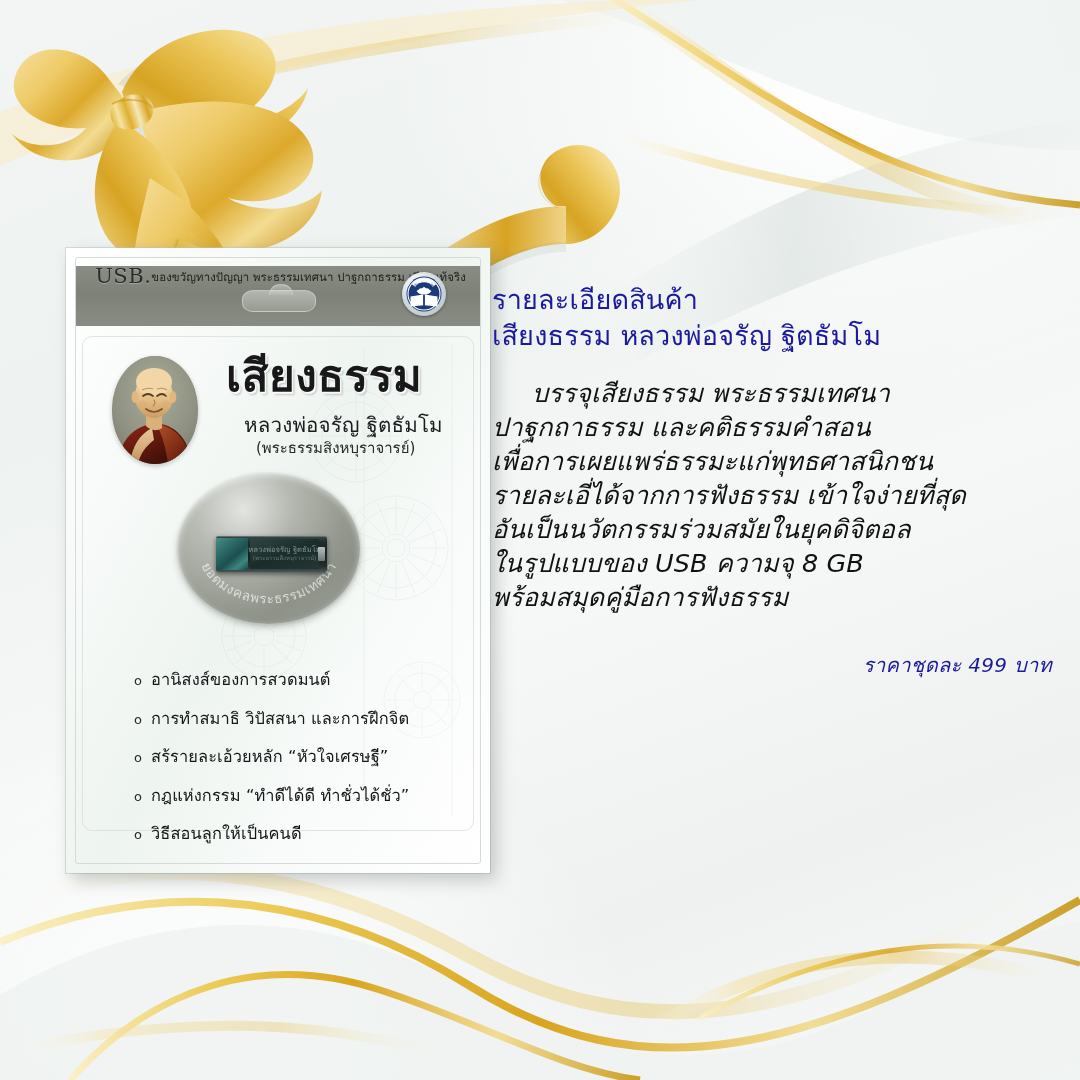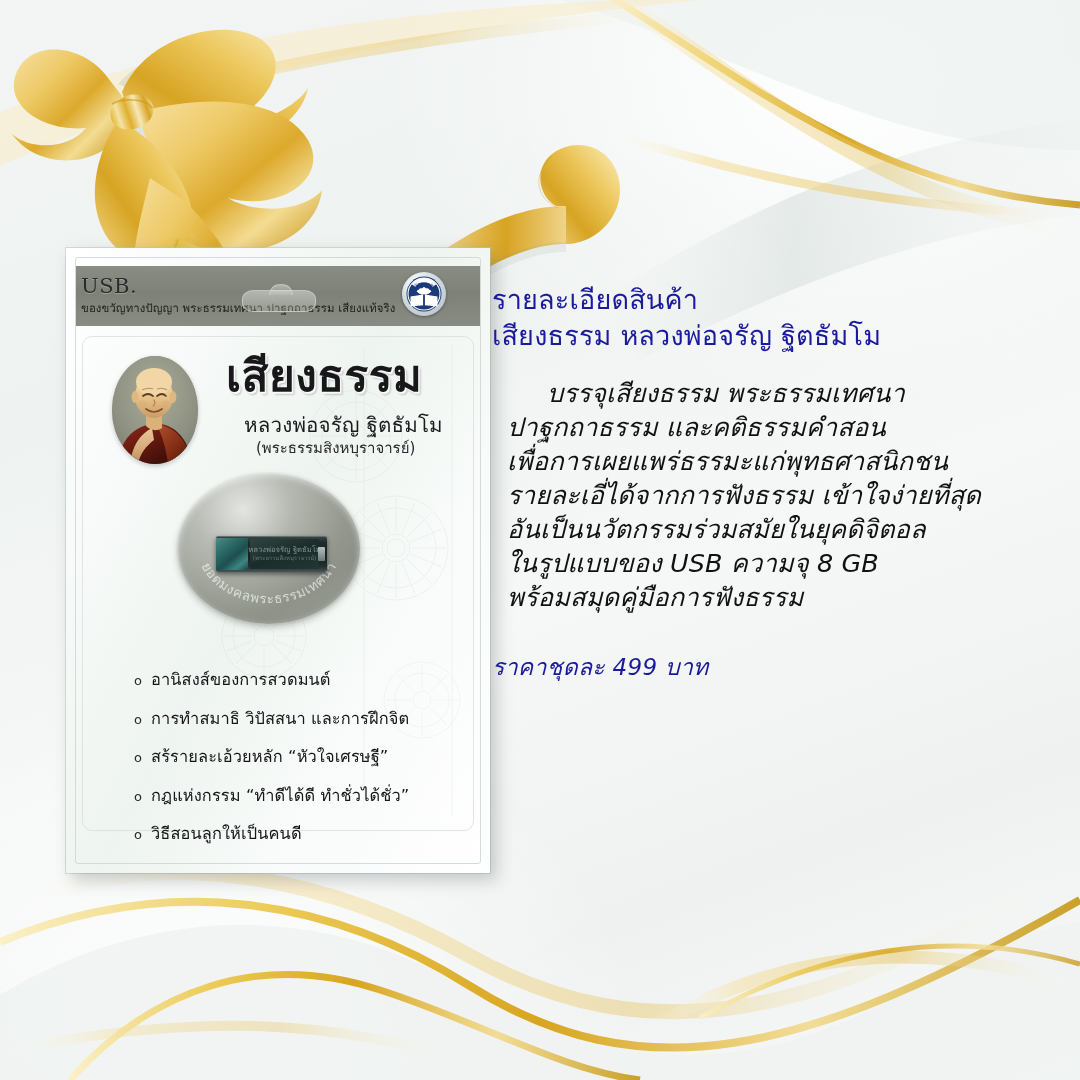--- a/index.html
+++ b/index.html
@@ -40,21 +40,21 @@
     border-radius:10px;
     pointer-events:none;
   }
   
   #watermarks{ position:absolute; left:0; top:0; width:424px; height:625px; opacity:.5; }
 
   
   .pkg-header{
     position:absolute; left:10px; top:18px; width:404px; height:60px;
     background:linear-gradient(180deg,#8a8d83 0%,#7e8178 45%,#898c83 100%);
-    display:flex; flex-direction:column; justify-content:center;
+    display:flex; flex-direction:row; justify-content:center;
     padding-left:5px;
   }
   .pkg-usb-word{
     font-family:"DejaVu Serif","Liberation Serif",serif;
     font-size:21px; color:#2b2b2b; letter-spacing:.5px; line-height:1;
     text-shadow:0 1px 0 rgba(255,255,255,.25);
   }
   .pkg-tagline{
     font-size:11.4px; color:#1d1f1c; margin-top:2px; letter-spacing:.1px;
     white-space:nowrap;
@@ -161,30 +161,31 @@
   }
 
   
   #copy{
     position:absolute; left:492px; top:282px; width:560px;
   }
   .head-line{
     color:#1a1a9c; font-size:27px; line-height:1.32; letter-spacing:.2px;
     white-space:nowrap;
   }
-  .body-block{ margin-top:24px;padding-left:15px; }
+  .body-block{ margin-top:24px; }
   .body-line{
     color:#111113; font-size:25.5px; font-style:italic; line-height:1.33;
     letter-spacing:.1px; white-space:nowrap;
   }
   .body-line.indent{ padding-left:40px; }
   .price-line{
     margin-top:34px;
-    color:#1a1a9c; font-size:23px; font-style:italic; letter-spacing:.3px;
+    color:#1a1a9c; font-size:20px; font-style:italic; letter-spacing:.3px;
     white-space:nowrap;
+    text-align:right;
   }
 </style>
 </head>
 <body>
 
 <div id="stage">
 
   <svg id="bg-svg" viewBox="0 0 1080 1080">
     <defs>
       <linearGradient id="gGold" x1="0" y1="0" x2="1" y2="1">

